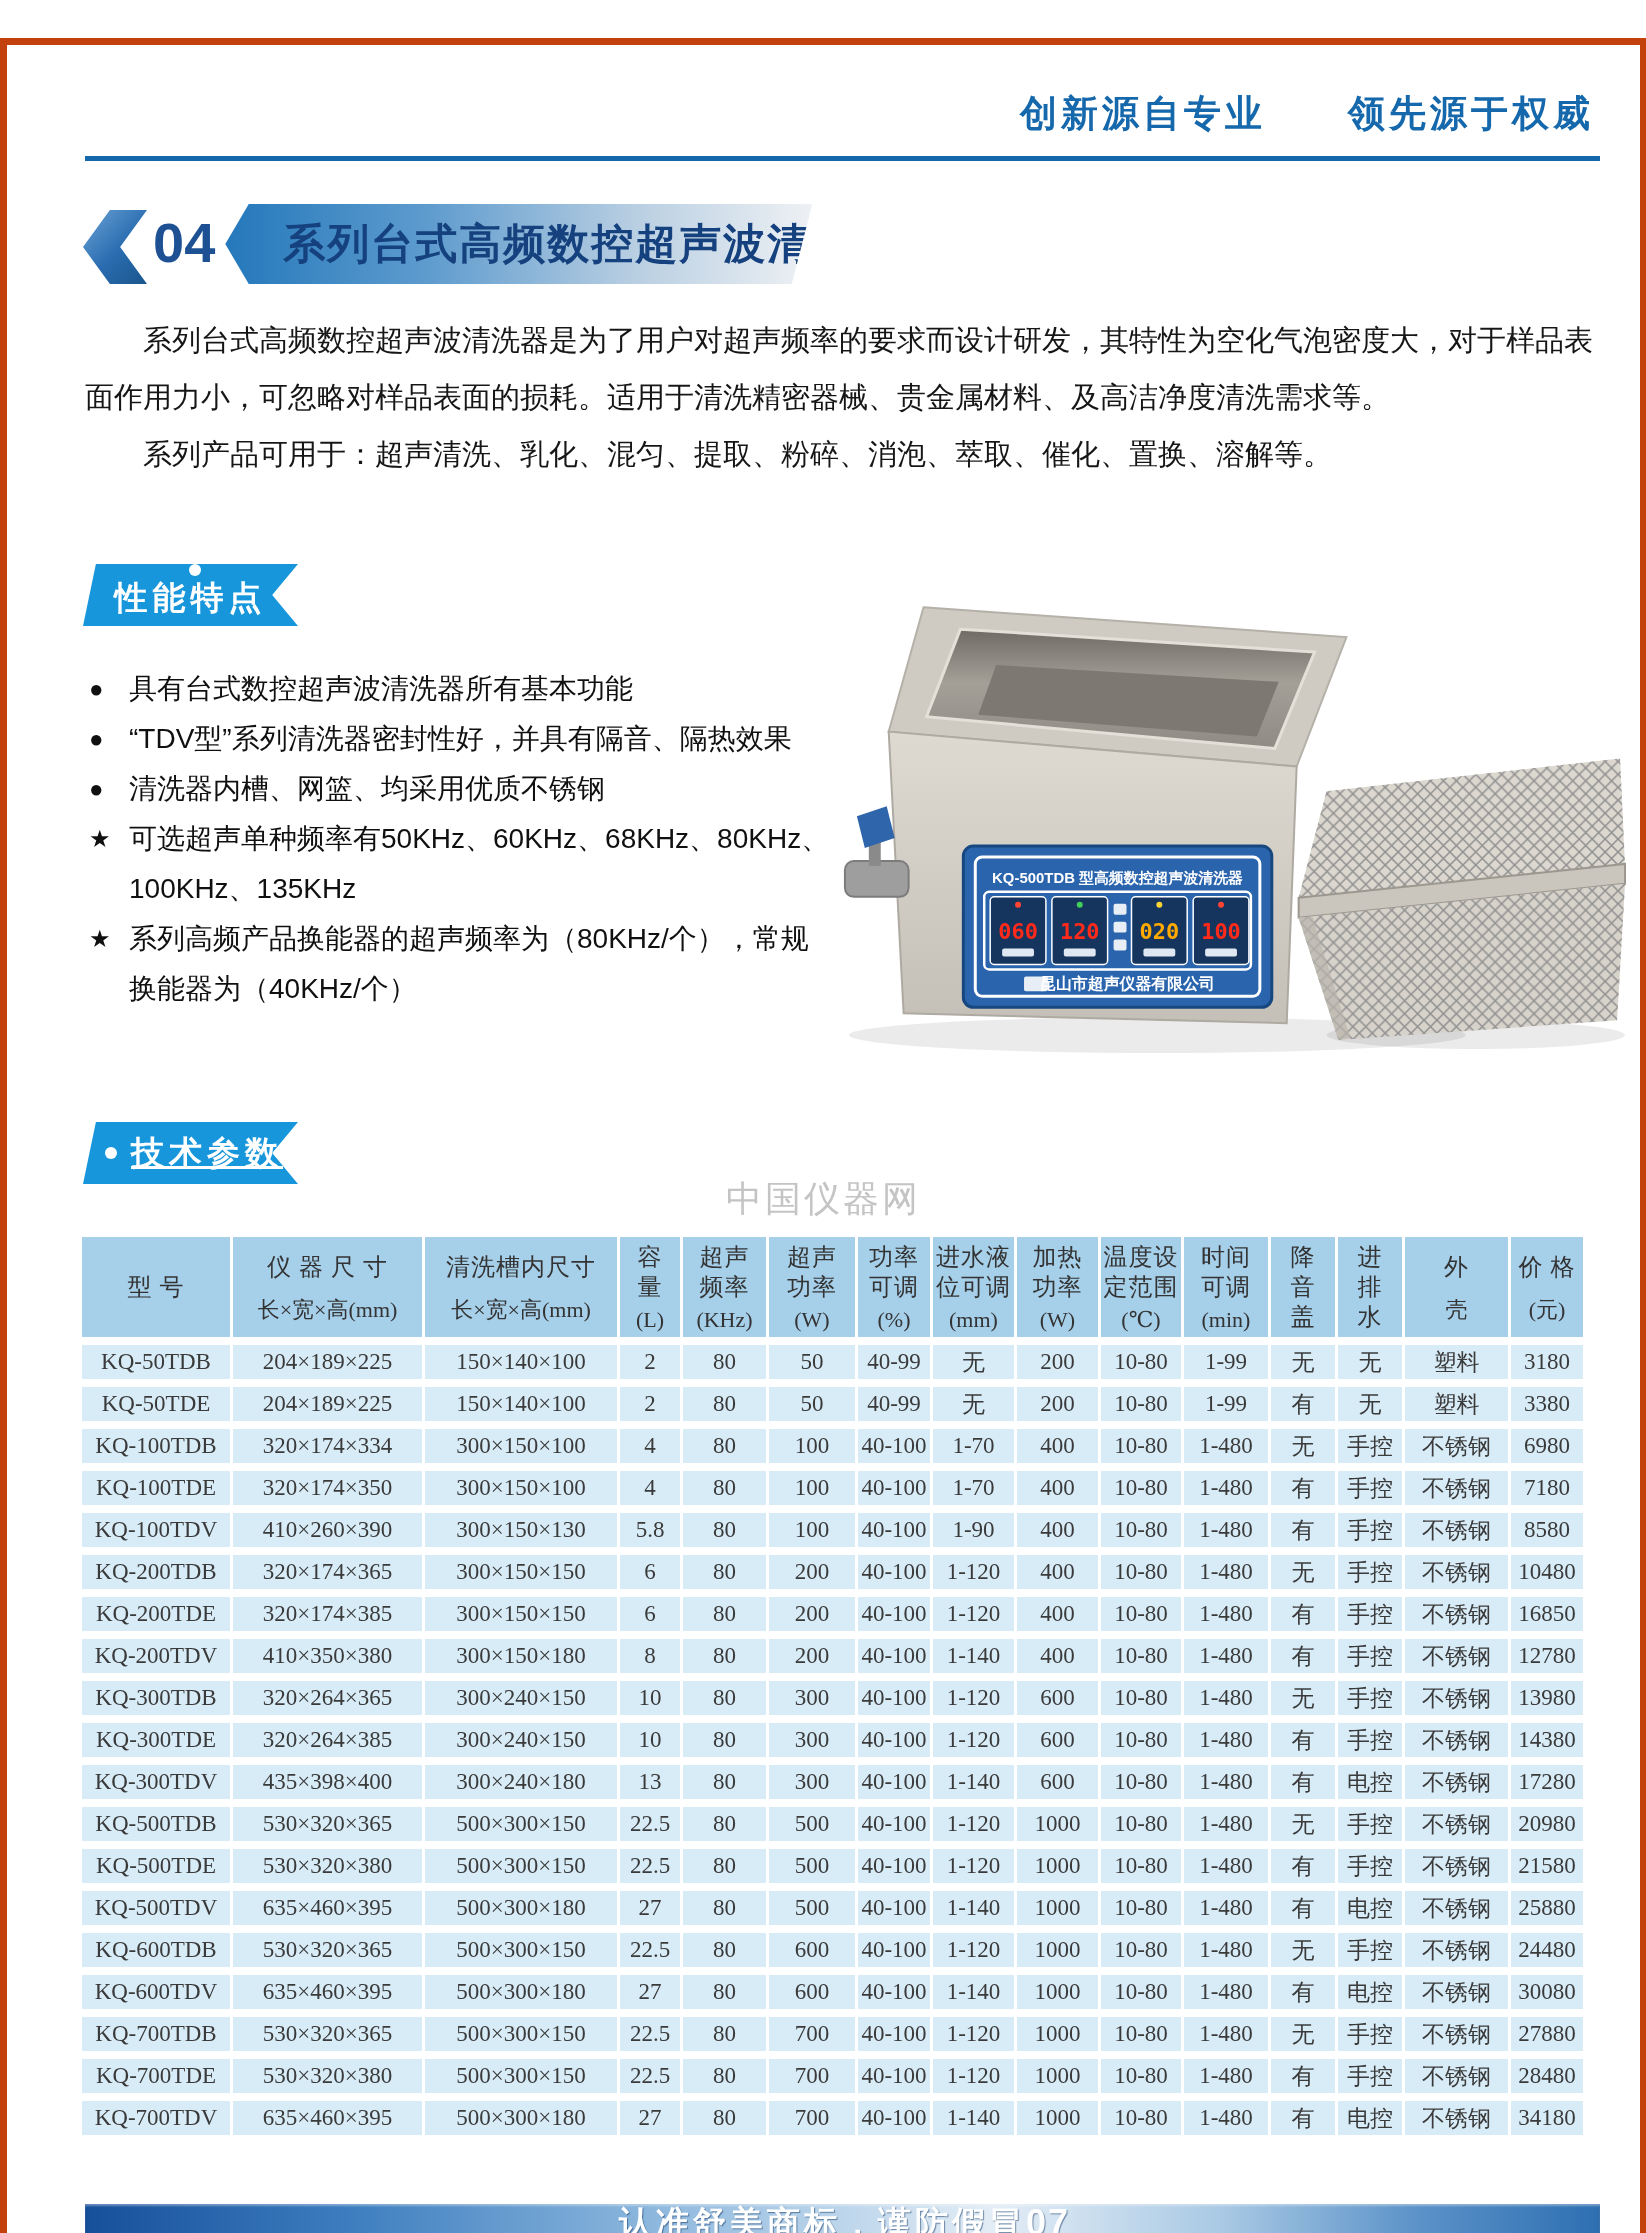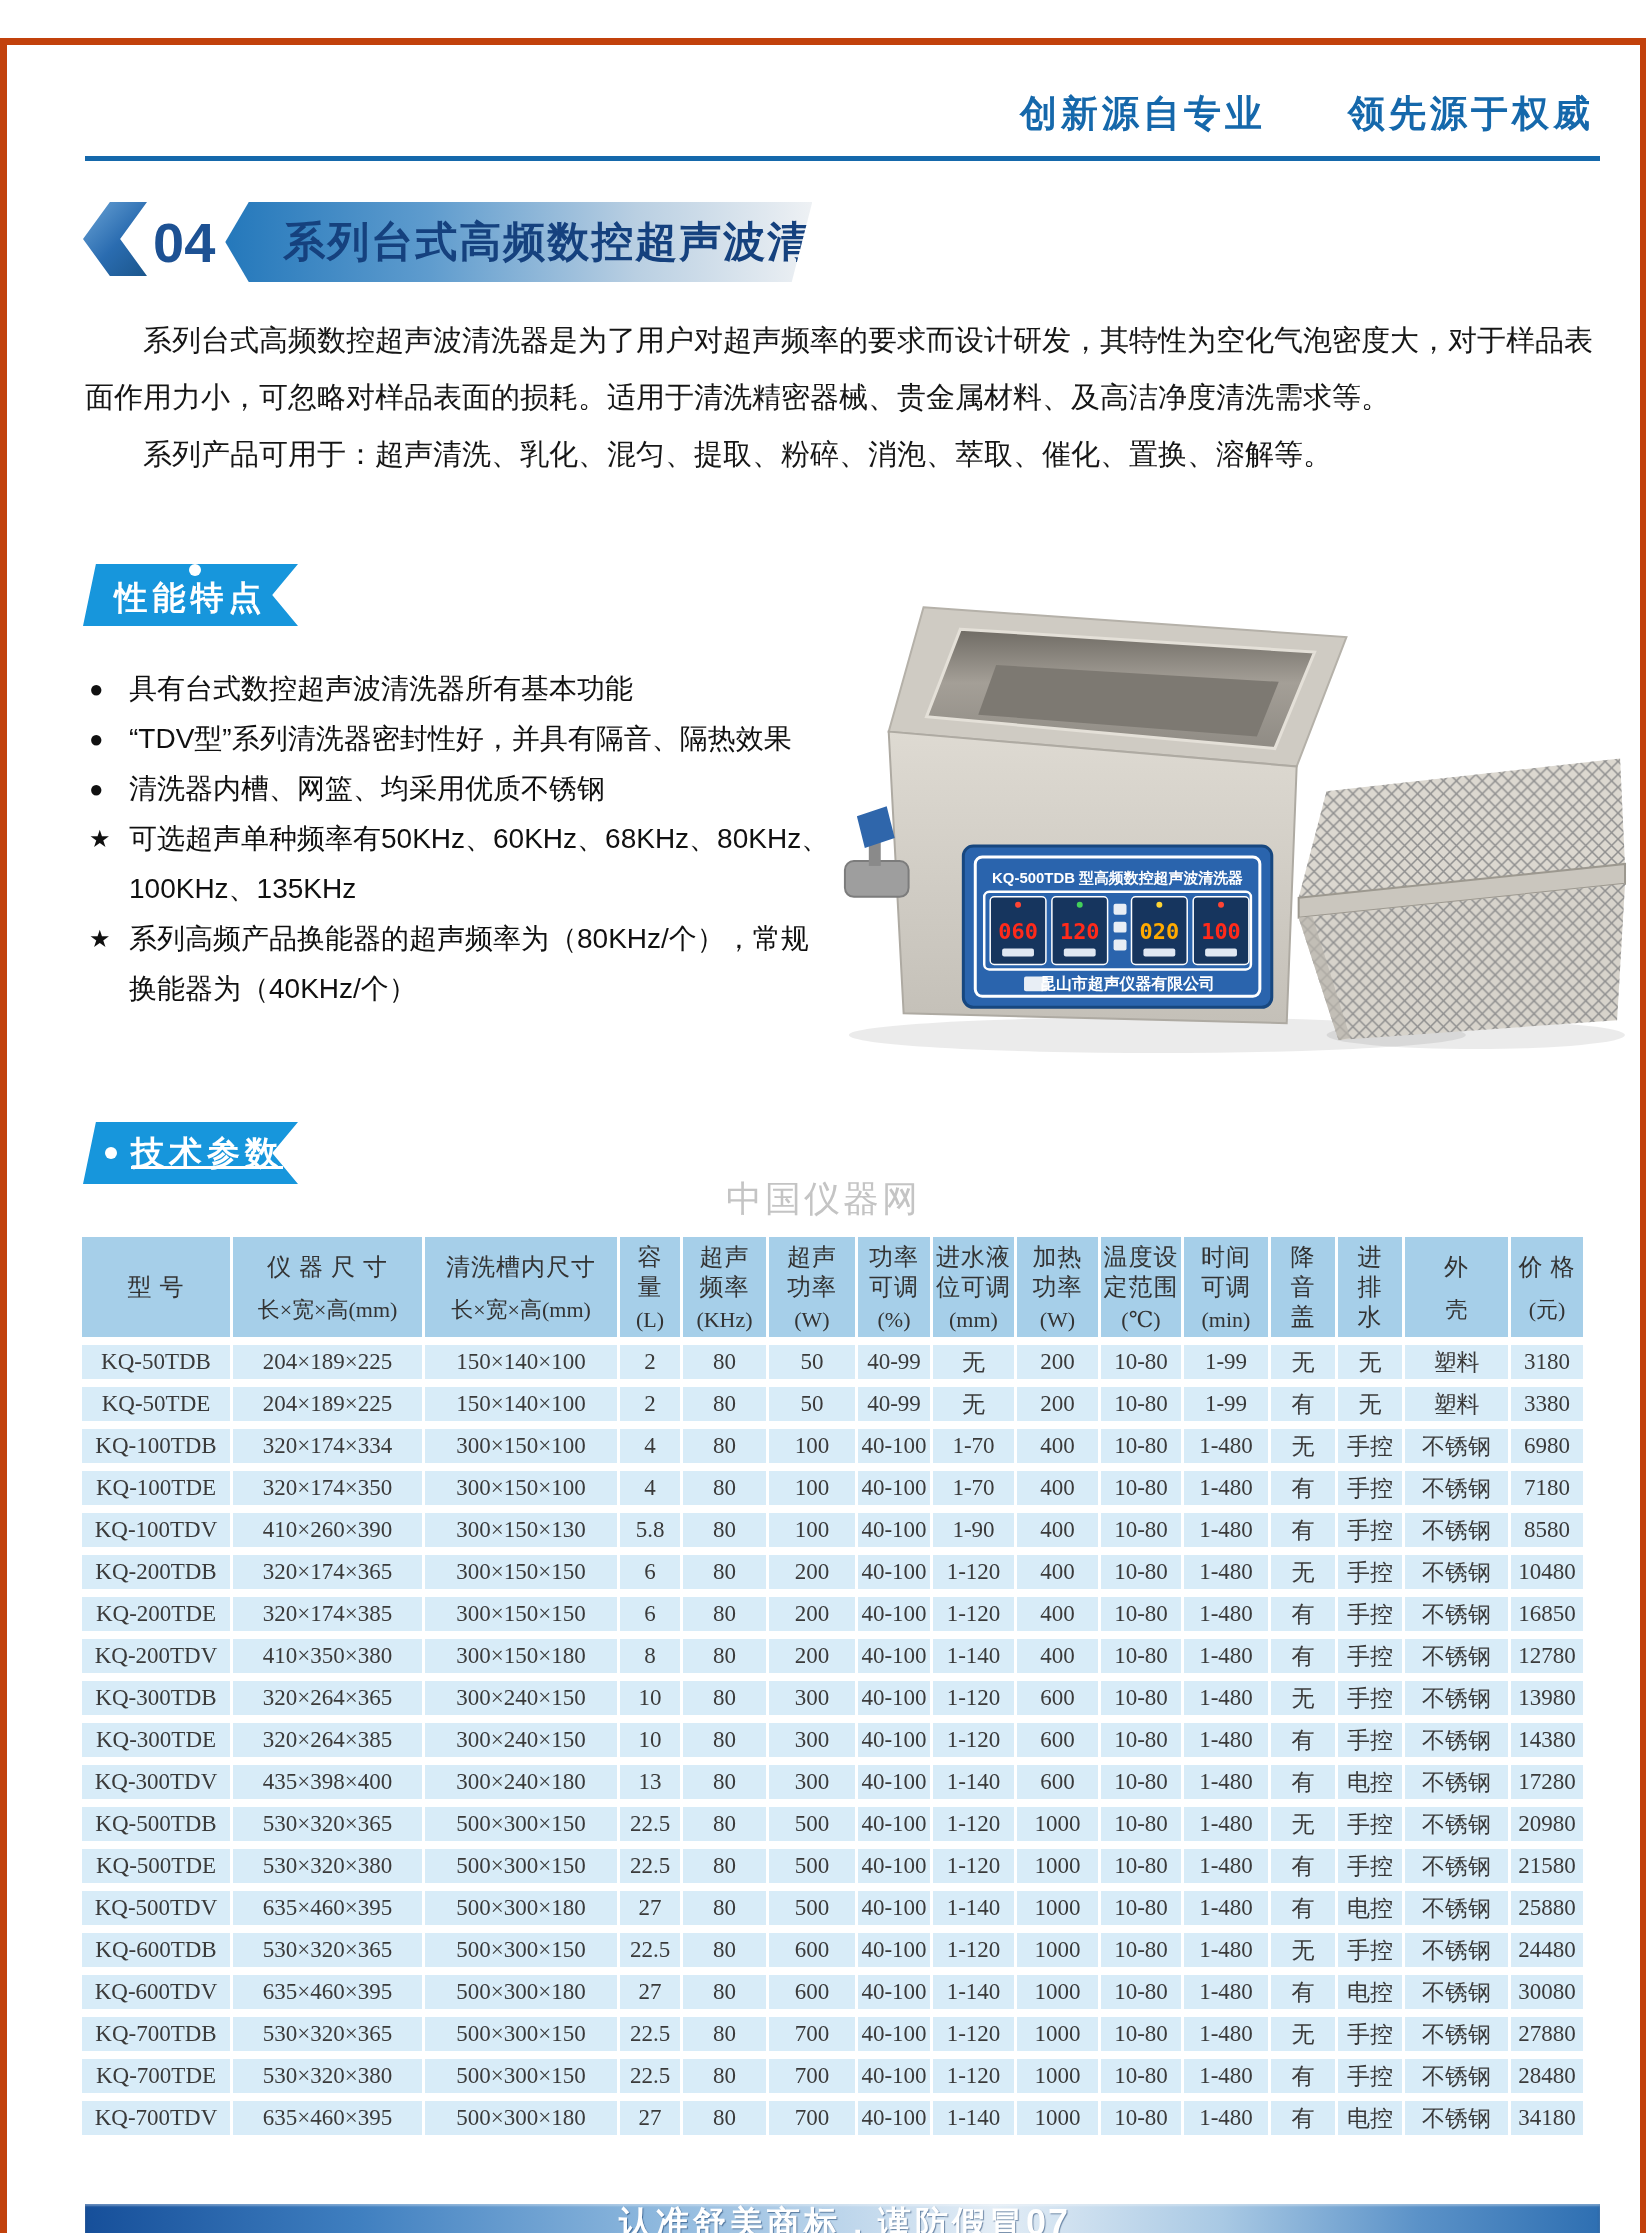--- a/index.html
+++ b/index.html
@@ -19,21 +19,21 @@
     font-size:37px;font-weight:bold;color:#1568ab;
     letter-spacing:4px;white-space:pre;
   }
   .rule{
     position:absolute;top:111px;left:78px;width:1515px;height:5px;
     background:#1568ab;
   }
   
   .section-row{
     position:absolute;top:157px;left:76px;height:82px;
-    display:flex;align-items:flex-start;
+    display:flex;align-items:flex-end;
   }
   .chevron{
     width:64px;height:74px;
     background:linear-gradient(135deg,#6ba4d6 0%,#2a6cb0 55%,#1b568c 100%);
     clip-path:polygon(100% 0,42% 0,0 50%,42% 100%,100% 100%,58% 50%);
   }
   .sec-num{
     font-size:56px;font-weight:bold;color:#1d5193;
     margin:0 10px 0 6px;line-height:82px;
   }

